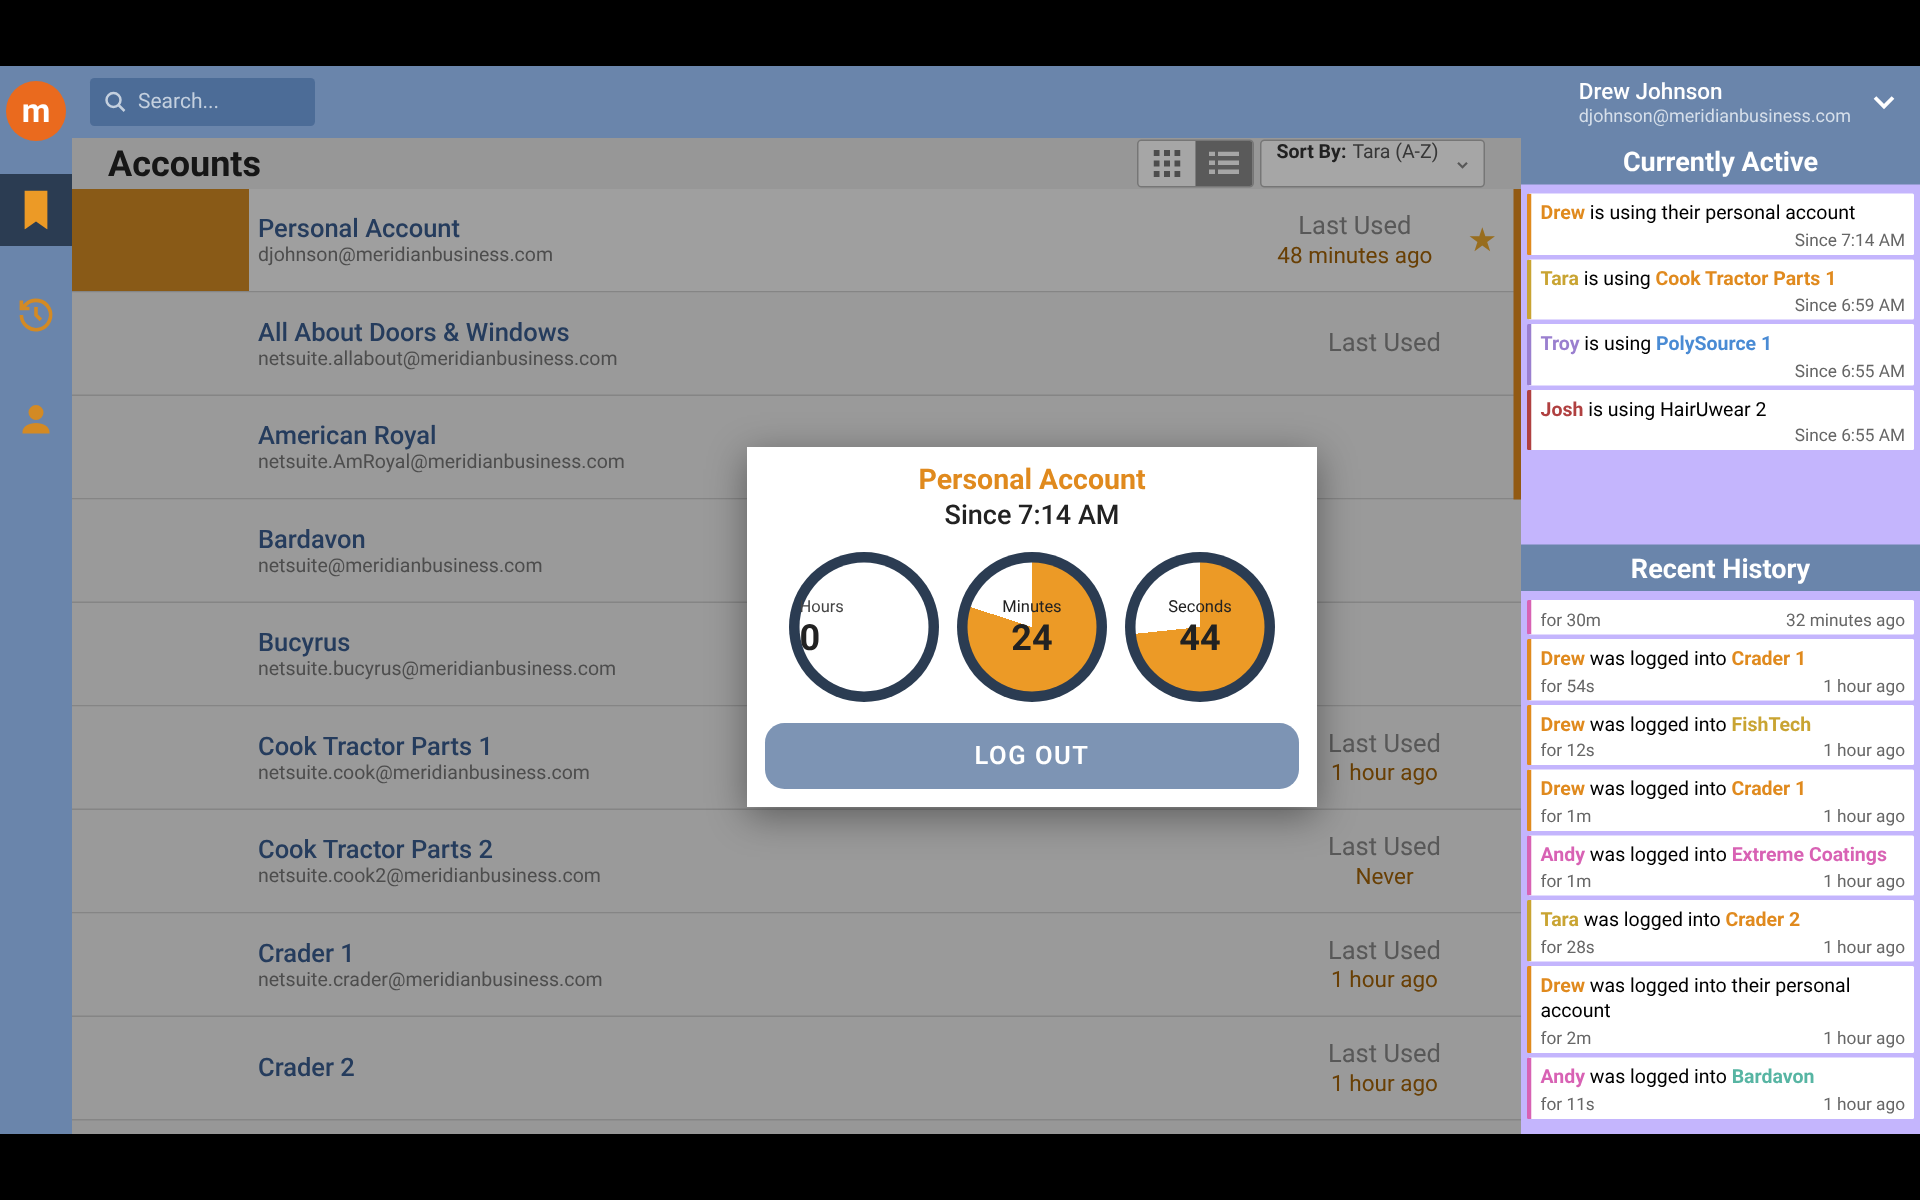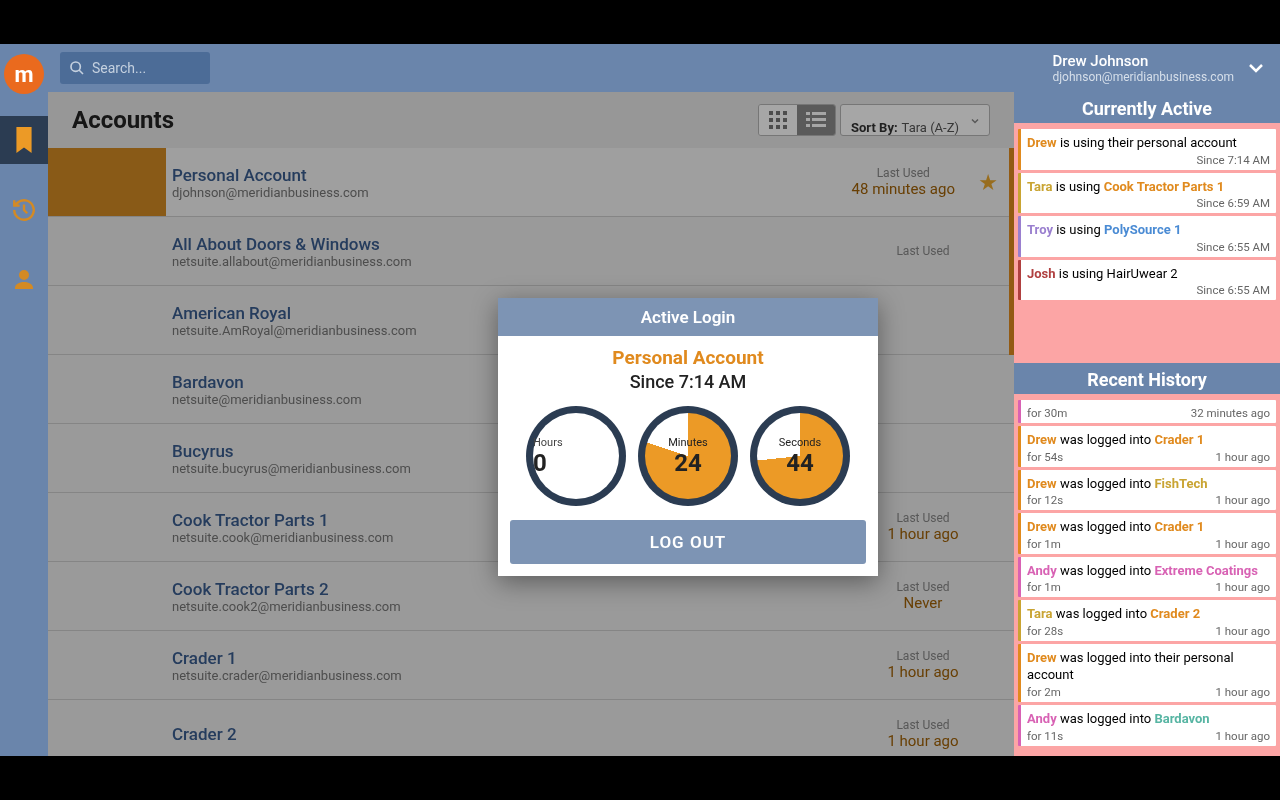--- a/index.html
+++ b/index.html
@@ -17,42 +17,42 @@
 .search-input { width: 100%; height: 32px; background: #4c6c97; border: none; border-radius: 3px; padding: 0 10px 0 32px; color: #fff; font-size: 14px; outline: none; }
 .search-input::placeholder { color: #c4d0df; }
 .search-icon-wrap { position: absolute; left: 9px; top: 8px; color: #c4d0df; }
 .topbar-spacer { flex: 1; }
 .user-block { text-align: left; color: #fff; padding-right: 34px; position: relative; }
 .user-name { font-size: 15px; font-weight: 500; }
 .user-email { font-size: 12px; color: #d6dfea; }
 .user-chev { position: absolute; right: 0; top: 4px; width: 24px; height: 24px; }
 .content-row { flex: 1; display: flex; min-height: 0; }
 .accounts-panel { flex: 1; background: #e9e9e9; display: flex; flex-direction: column; position: relative; }
-.accounts-header { display: flex; align-items: center; padding: 12px 24px; gap: 4px; }
+.accounts-header { display: flex; align-items: center; padding: 1px 24px; gap: 4px; }
 .accounts-title { font-size: 24px; font-weight: 700; color: #222; flex: 1; }
 .view-toggle { display: flex; border: 1px solid #b5b5b5; border-radius: 3px; overflow: hidden; }
 .view-btn { width: 38px; height: 30px; display: flex; align-items: center; justify-content: center; background: #fff; color: #777; }
 .view-btn.active { background: #8b8b8b; color: #fff; }
-.sort-box { height: 32px; border: 1px solid #b5b5b5; border-radius: 3px; background: #fff; display: flex; align-items: flex-end; padding: 0 30px 0 10px; font-size: 13px; color: #555; position: relative; }
+.sort-box { height: 32px; border: 1px solid #b5b5b5; border-radius: 3px; background: #fff; display: flex; align-items: flex-start; padding: 0 30px 0 10px; font-size: 13px; color: #555; position: relative; }
 .sort-box .lbl { font-weight: 700; color: #333; margin-right: 4px; }
 .sort-chev { position: absolute; right: 8px; top: 10px; }
 .accounts-list { flex: 1; overflow: hidden; position: relative; }
 .acct-row { display: flex; align-items: center; height: 69px; border-bottom: 1px solid #ccc; padding: 0 16px 0 0; background: #ededed; }
 .acct-row.selected { background: #f4f4f4; }
 .acct-logo { width: 118px; height: 100%; display: flex; align-items: center; justify-content: center; font-size: 10px; color: #555; overflow: hidden; }
 .acct-logo.orange { background: #d38a24; }
 .acct-info { flex: 1; padding-left: 6px; }
 .acct-name { font-size: 17px; color: #3a5d8f; font-weight: 500; }
 .acct-sub { font-size: 13px; color: #777; }
 .acct-meta { text-align: center; width: 150px; font-size: 14px; color: #555; }
-.acct-meta .lu { font-size: 12px; color: #888; }
+.acct-meta .lu { font-size: 17px; color: #888; }
 .acct-meta .val { font-size: 15px; color: #a16207; }
 .fav-star { color: #eaa82e; font-size: 22px; }
 .selection-bar { position: absolute; right: 0; top: 0; width: 5px; height: 207px; background: #e08a1e; }
-.side-panel { width: 266px; background: #fca5a5; display: flex; flex-direction: column; gap: 6px; padding: 0; overflow: hidden; }
+.side-panel { width: 266px; background: #c4b5fd; display: flex; flex-direction: column; gap: 6px; padding: 0; overflow: hidden; }
 .side-section-title { background: #6a85ab; color: #fff; font-size: 18px; font-weight: 700; text-align: center; padding: 6px 0 4px; }
 .feed-item { background: #fff; margin: 0 4px 3px; padding: 5px 6px 3px; display: flex; flex-direction: column; font-size: 13px; border-left: 3px solid; border-radius: 1px; }
 .feed-row1 { line-height: 1.35; }
 .feed-row2 { display: flex; justify-content: space-between; font-size: 11.5px; color: #666; margin-top: 1px; }
 .nm { font-weight: 700; }
 .tgt { font-weight: 700; }
 .c-orange { color: #e08a1e; } .b-orange { border-color: #e08a1e; }
 .c-teal { color: #57b5a3; }
 .c-purple { color: #9a7fcf; } .b-purple { border-color: #9a7fcf; }
 .c-red { color: #b04040; } .b-red { border-color: #b04040; }
@@ -63,21 +63,21 @@
 .modal { position: absolute; left: 450px; top: 254px; width: 380px; background: #fff; box-shadow: 0 6px 24px rgba(0,0,0,0.4); }
 .modal-head { background: #7d94b4; color: #fff; font-size: 17px; font-weight: 600; text-align: center; padding: 9px 0; }
 .modal-sub { color: #e08a1e; font-size: 19px; font-weight: 700; text-align: center; padding: 10px 0 2px; }
 .modal-since { font-size: 18px; font-weight: 500; color: #222; text-align: center; padding-bottom: 10px; }
 .dials { display: flex; justify-content: center; gap: 12px; padding: 4px 0 14px; }
 .dial { width: 100px; height: 100px; border-radius: 50%; background: #2b3c52; display: flex; align-items: center; justify-content: center; position: relative; }
 .dial-inner { position: absolute; inset: 7px; border-radius: 50%; background: #fff; display: flex; flex-direction: column; align-items: flex-start; justify-content: center; }
 .dial-fill { position: absolute; inset: 7px; border-radius: 50%; }
 .dial-lbl { font-size: 11px; color: #444; }
 .dial-val { font-size: 24px; font-weight: 700; color: #222; }
-.logout-btn { display: block; margin: 0 12px 12px; height: 44px; line-height: 44px; text-align: center; background: #7d94b4; color: #fff; font-size: 17px; font-weight: 600; letter-spacing: 1px; border-radius: 3px; }
+.logout-btn { display: block; margin: 0 12px 12px; height: 44px; line-height: 44px; text-align: center; background: #7d94b4; color: #fff; font-size: 17px; font-weight: 600; letter-spacing: 1px; border-radius: 13px; }
 svg { display: block; }
 </style>
 </head>
 <body>
 
 <div class="blackbar-top"></div>
 <div class="app">
   <div class="nav-rail">
     <div class="nav-logo">m</div>
     <div class="nav-item active">
@@ -358,21 +358,20 @@
               <div class="feed-row2">
                 <span>for 11s</span>
                 <span>1 hour ago</span>
               </div>
             </div>
           </div>
       </div>
     </div>
 
     <div class="modal">
-      <div class="modal-head">Active Login</div>
       <div class="modal-sub">Personal Account</div>
       <div class="modal-since">Since 7:14 AM</div>
       <div class="dials">
         <div class="dial">
           <div class="dial-inner">
             <div class="dial-lbl">Hours</div>
             <div class="dial-val">0</div>
           </div>
         </div>
         <div class="dial">

